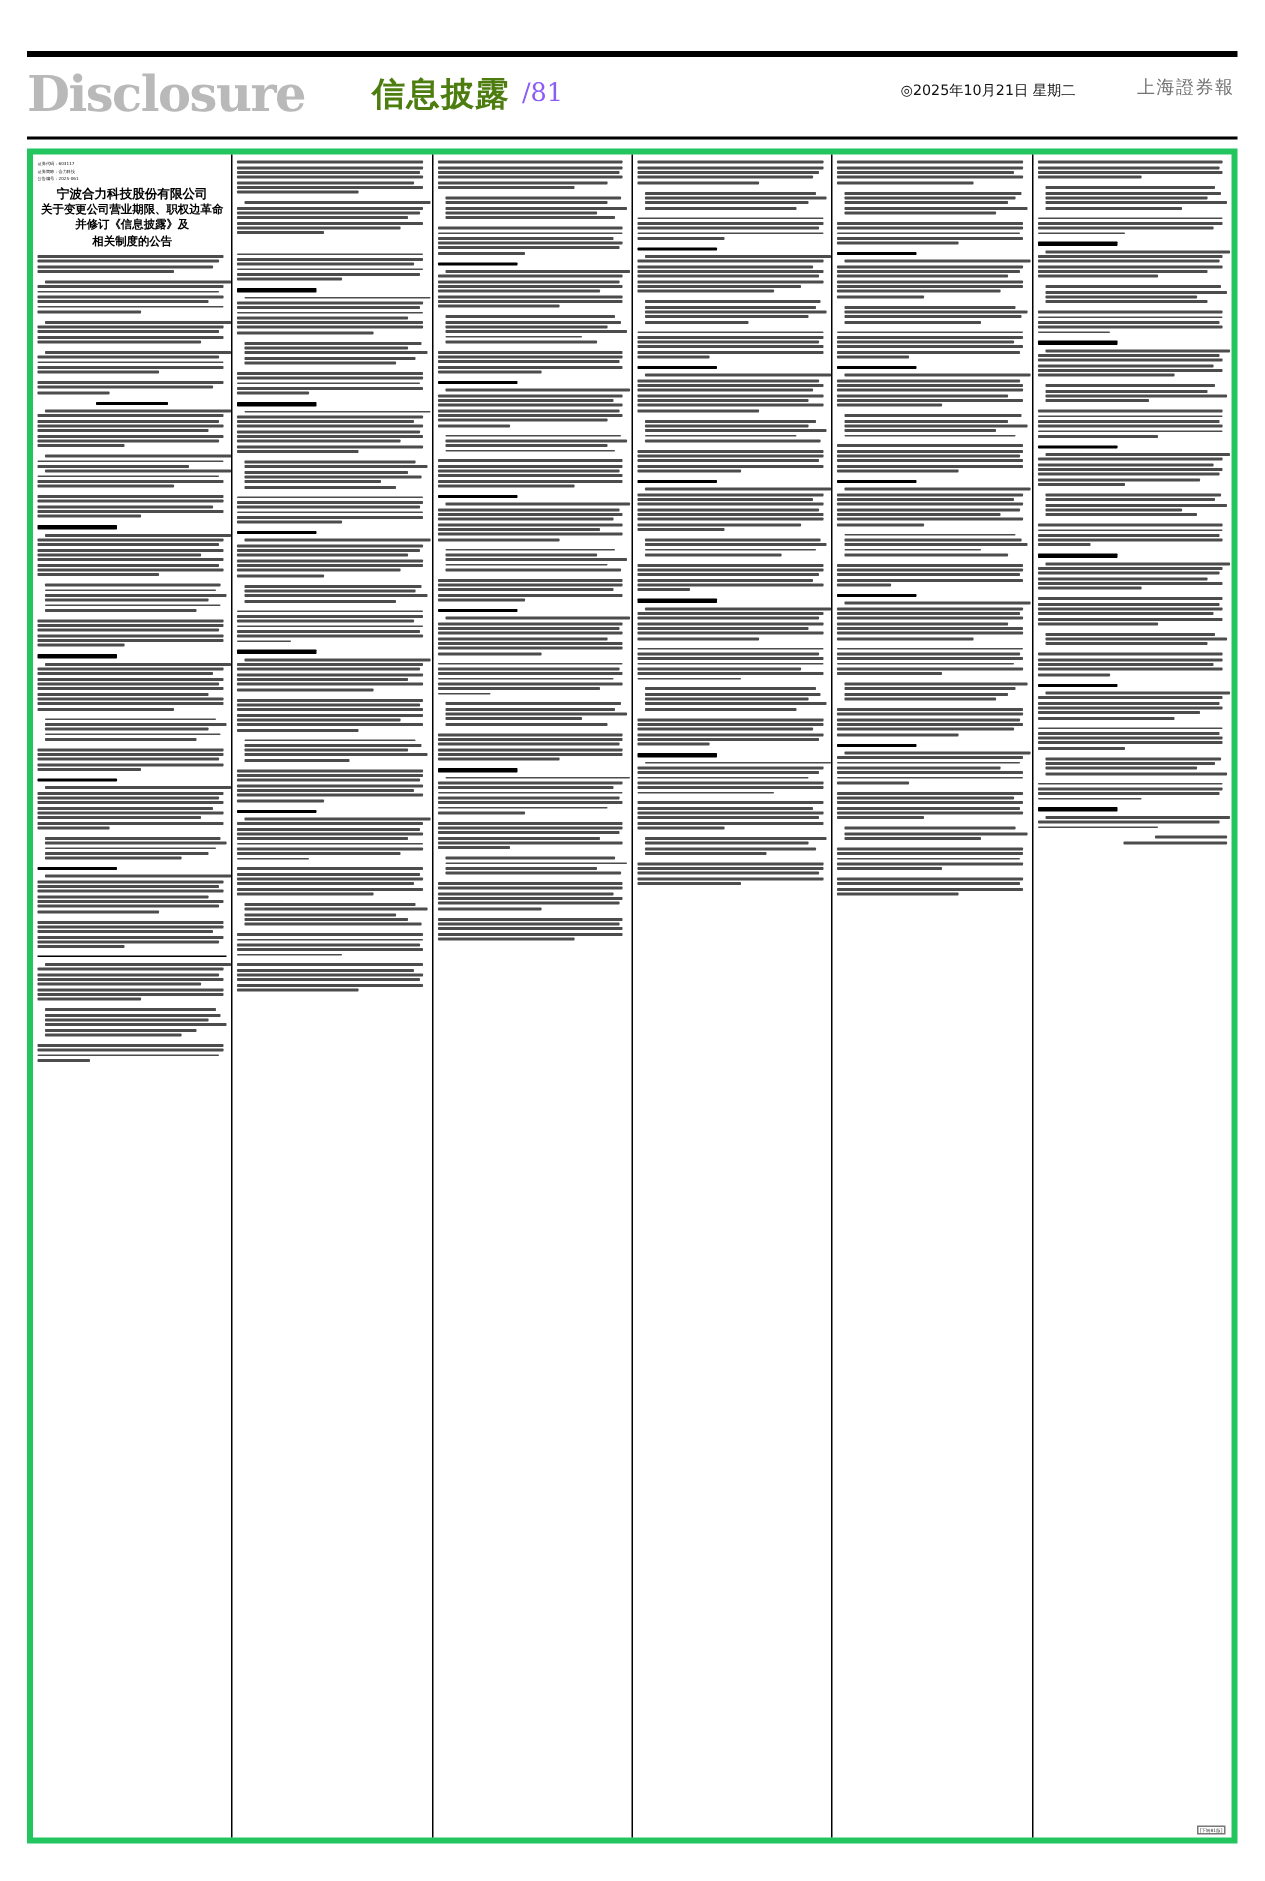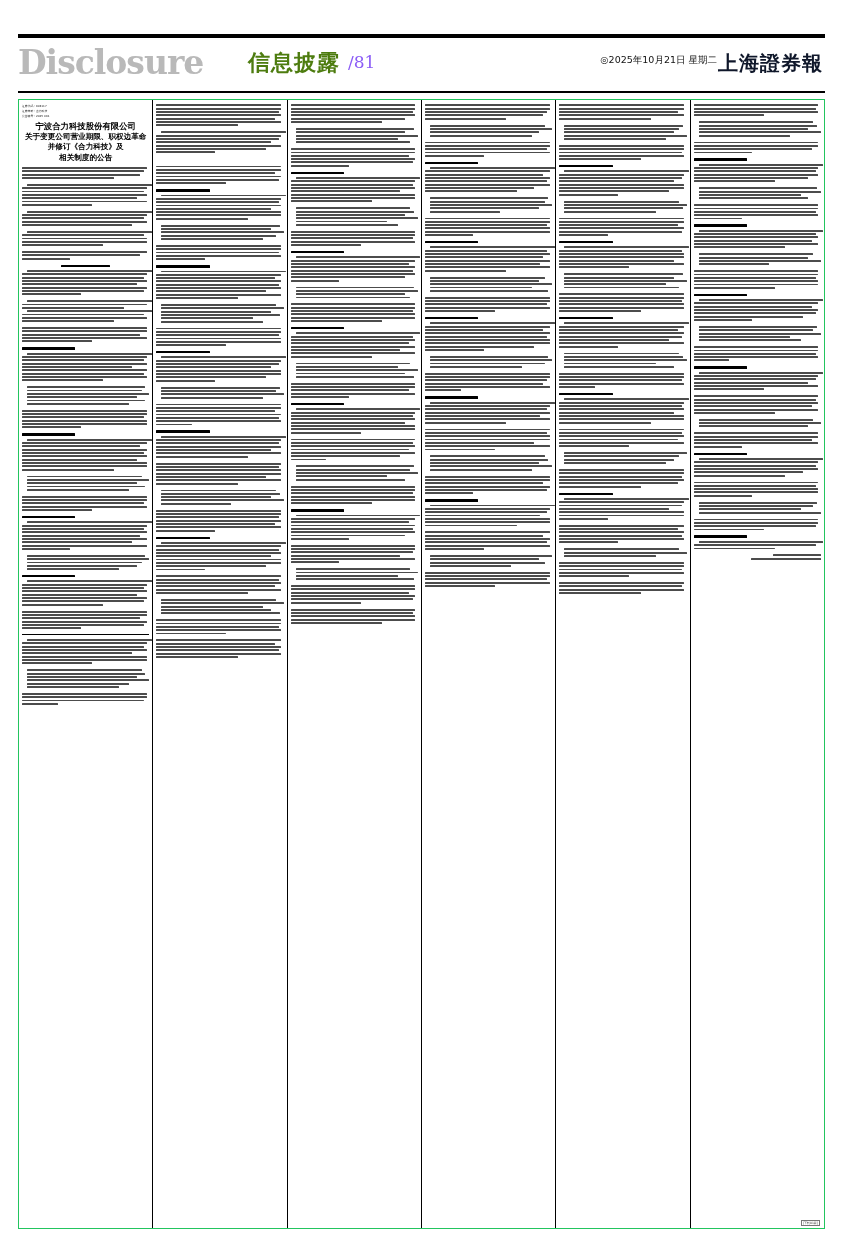--- a/index.html
+++ b/index.html
@@ -41,28 +41,28 @@
     font-family:"DejaVu Serif","Liberation Serif",serif;
     font-size:17px;color:#8b5cf6;
   }
   .masthead-date{
     position:absolute;right:108px;top:20px;
     font-size:9.5px;color:#111;white-space:nowrap;
   }
   .masthead-brand{
     position:absolute;right:2px;top:16px;
     font-family:"DejaVu Serif","Liberation Serif",serif;
-    font-weight:700;font-size:20px;letter-spacing:1px;color:#0f172a;
+    font-weight:400;font-size:12px;letter-spacing:1px;color:#737373;
     white-space:nowrap;
   }
 
   
   .sheet{
     position:absolute;left:18px;top:99px;width:807px;height:1130px;
-    border:1px solid #22c55e;box-sizing:border-box;
+    border:4px solid #22c55e;box-sizing:border-box;
     display:flex;
   }
   .col{
     flex:1 1 0;
     border-right:1px solid #000;
     box-sizing:border-box;
     padding:3px 3px 2px 3px;
     overflow:hidden;
     position:relative;
   }
@@ -121,21 +121,21 @@
 
   <div class="sheet">
 
     <div class="col">
       <div class="label-line">证券代码：603117</div>
       <div class="label-line">证券简称：合力科技</div>
       <div class="label-line">公告编号：2025-061</div>
 
       <div class="doc-title">
         <div class="t2">宁波合力科技股份有限公司</div>
-        <div>关于变更公司营业期限、职权边革命并修订《合力科技》及</div>
+        <div>关于变更公司营业期限、职权边革命并修订《信息披露》及</div>
         <div>相关制度的公告</div>
       </div>
 
       <div class="blk">
         <div class="tl w98"></div>
           <div class="tl w96"></div>
           <div class="tl w93"></div>
         <div class="tl w72"></div>
       </div>
       <div class="blk">

